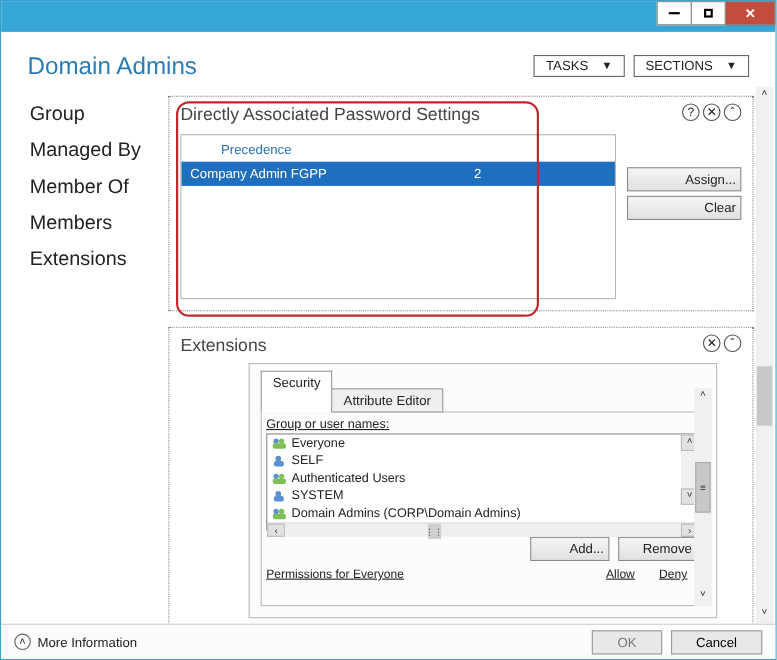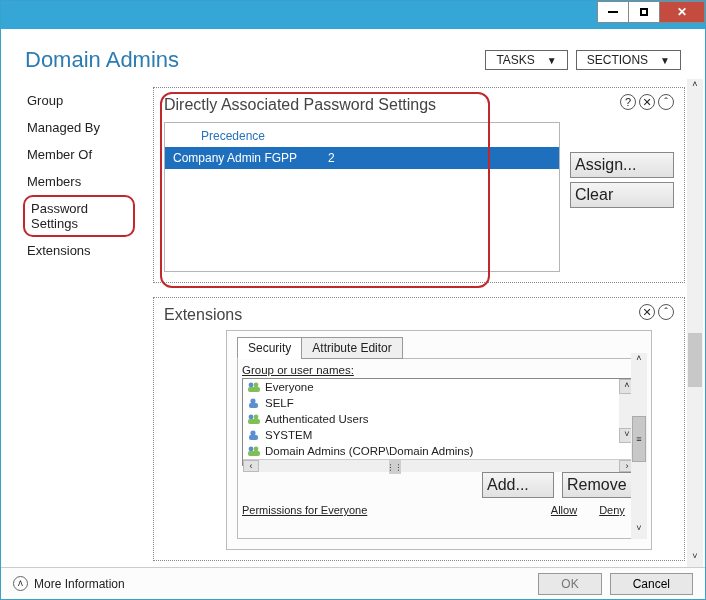--- a/index.html
+++ b/index.html
@@ -15,55 +15,55 @@
 
 .header { display: flex; align-items: center; justify-content: space-between; padding: 18px 24px 10px 24px; }
 .header h1 { font-size: 22px; font-weight: 400; color: #2a7cb3; }
 .header .topbtns { display: flex; gap: 8px; }
 .ddbtn { border: 1px solid #666; background: #fff; padding: 2px 10px; font-size: 12px; display: flex; align-items: center; gap: 12px; cursor: pointer; }
 .ddbtn .tri { font-size: 10px; }
 
 
 .body { position: absolute; top: 78px; bottom: 32px; left: 0; right: 0; display: flex; }
 .sidebar { width: 144px; padding: 8px 10px 8px 22px; }
-.sidebar .navitem { padding: 6px 4px; font-size: 13px; color: #222; cursor: pointer; }
+.sidebar .navitem { padding: 6px 4px; font-size: 18px; color: #222; cursor: pointer; }
 .sidebar .navitem.active { border: 2px solid #c0282c; border-radius: 10px; padding: 4px 6px; }
 .content { flex: 1; padding: 8px 20px 8px 8px; position: relative; overflow: hidden; }
 
 
 .section { border: 1px dotted #888; padding: 8px 10px 10px 10px; margin-bottom: 14px; position: relative; }
 .section h2 { font-size: 16px; font-weight: 400; color: #444; margin-bottom: 8px; }
 .section .redhighlight { position: absolute; border: 2px solid #c0282c; border-radius: 12px; top: 4px; left: 6px; width: 330px; height: 196px; pointer-events: none; }
 .section .iconrow { position: absolute; right: 10px; top: 6px; display: flex; gap: 3px; }
 .circlebtn { width: 16px; height: 16px; border: 1px solid #555; border-radius: 50%; background: #fff; font-size: 11px; line-height: 14px; text-align: center; cursor: pointer; }
 
 .sectionbody { display: flex; gap: 10px; }
 .tablewrap { flex: 1; border: 1px solid #b5b5b5; background: #fff; height: 150px; }
 .tablewrap .thead { display: flex; padding: 6px 8px 4px 8px; }
 .tablewrap .th { color: #2873b8; font-size: 12px; }
 .th-name { width: 155px; position: relative; }
 .th-name .sort { position: absolute; right: 10px; top: -2px; color: #2873b8; font-size: 8px; }
 .th-prec { width: 120px; text-align: center; }
-.tablewrap .trow { background: #1e6fbe; color: #fff; display: flex; padding: 4px 8px; }
+.tablewrap .trow { background: #1e6fbe; color: #fff; display: flex; padding: 4px 8px; justify-content: space-between; }
 .trow .td-name { width: 155px; }
 .trow .td-prec { width: 120px; }
 .sidebtns { display: flex; flex-direction: column; gap: 4px; width: 104px; padding-top: 30px; }
-.w32btn { border: 1px solid #888; background: linear-gradient(#f5f5f5,#e1e1e1); padding: 3px 4px; font-size: 16px; text-align: left; cursor: pointer; }
+.w32btn { border: 1px solid #888; background: linear-gradient(#f5f5f5,#e1e1e1); padding: 3px 4px; font-size: 12px; text-align: right; cursor: pointer; }
 
 
 .extsection { border: 1px dotted #888; padding: 8px 10px 10px 10px; position: relative; }
 .extsection h2 { font-size: 16px; font-weight: 400; color: #444; margin-bottom: 6px; }
 .extsection .iconrow { position: absolute; right: 10px; top: 6px; display: flex; gap: 3px; }
 .extinner { border: 1px solid #bbb; background: #fcfcfc; padding: 6px 10px 10px 10px; min-height: 170px; position: relative; margin: 0 22px 0 62px; }
 
 .tabs { display: flex; margin-bottom: -1px; }
 .tab { border: 1px solid #999; background: #fff; padding: 3px 10px; font-size: 12px; cursor: pointer; }
 .tab.active { border-bottom: 1px solid #fff; }
 .tab.inactive { background: #efefef; }
-.tabs .tab + .tab { margin-left: -1px; }
+.tabs .tab + .tab { margin-left: -1px; margin-top: 16px; }
 
 .groupbox { border: 1px solid #bbb; padding: 3px 4px 20px 4px; margin-top: 0px; }
 .groupbox .label { font-size: 11.5px; padding: 2px 0 2px 0; }
 .listbox { border: 1px solid #888; background: #fff; height: 88px; display: flex; flex-direction: column; }
 .listbox .items { flex: 1; overflow: hidden; }
 .listbox .item { display: flex; align-items: center; gap: 4px; padding: 0px 4px; font-size: 11.5px; line-height: 16px; }
 .listbox .hsbwrap { display: flex; height: 16px; border-top: 1px solid #ccc; }
 .listbox .hsb-btn { width: 16px; background: #e2e2e2; border: 1px solid #bbb; font-size: 9px; text-align: center; }
 .listbox .hsb-track { flex: 1; background: #efefef; position: relative; }
 .listbox .hsb-thumb { position: absolute; left: 36%; width: 12px; height: 14px; top: 0px; background: #cfcfcf; display:flex;align-items:center;justify-content:center; font-size:8px; }
@@ -124,21 +124,20 @@
       </div>
   </div>
 </div>
 
 <div class="body">
   <div class="sidebar">
     <div class="navitem">Group</div>
     <div class="navitem">Managed By</div>
     <div class="navitem">Member Of</div>
     <div class="navitem">Members</div>
-    <div class="navitem active">Password Settings</div>
     <div class="navitem">Extensions</div>
   </div>
 
   <div class="content">
 
     <div class="section">
       <div class="redhighlight"></div>
       <h2>Directly Associated Password Settings</h2>
       <div class="iconrow">
         <div class="circlebtn">?</div>

